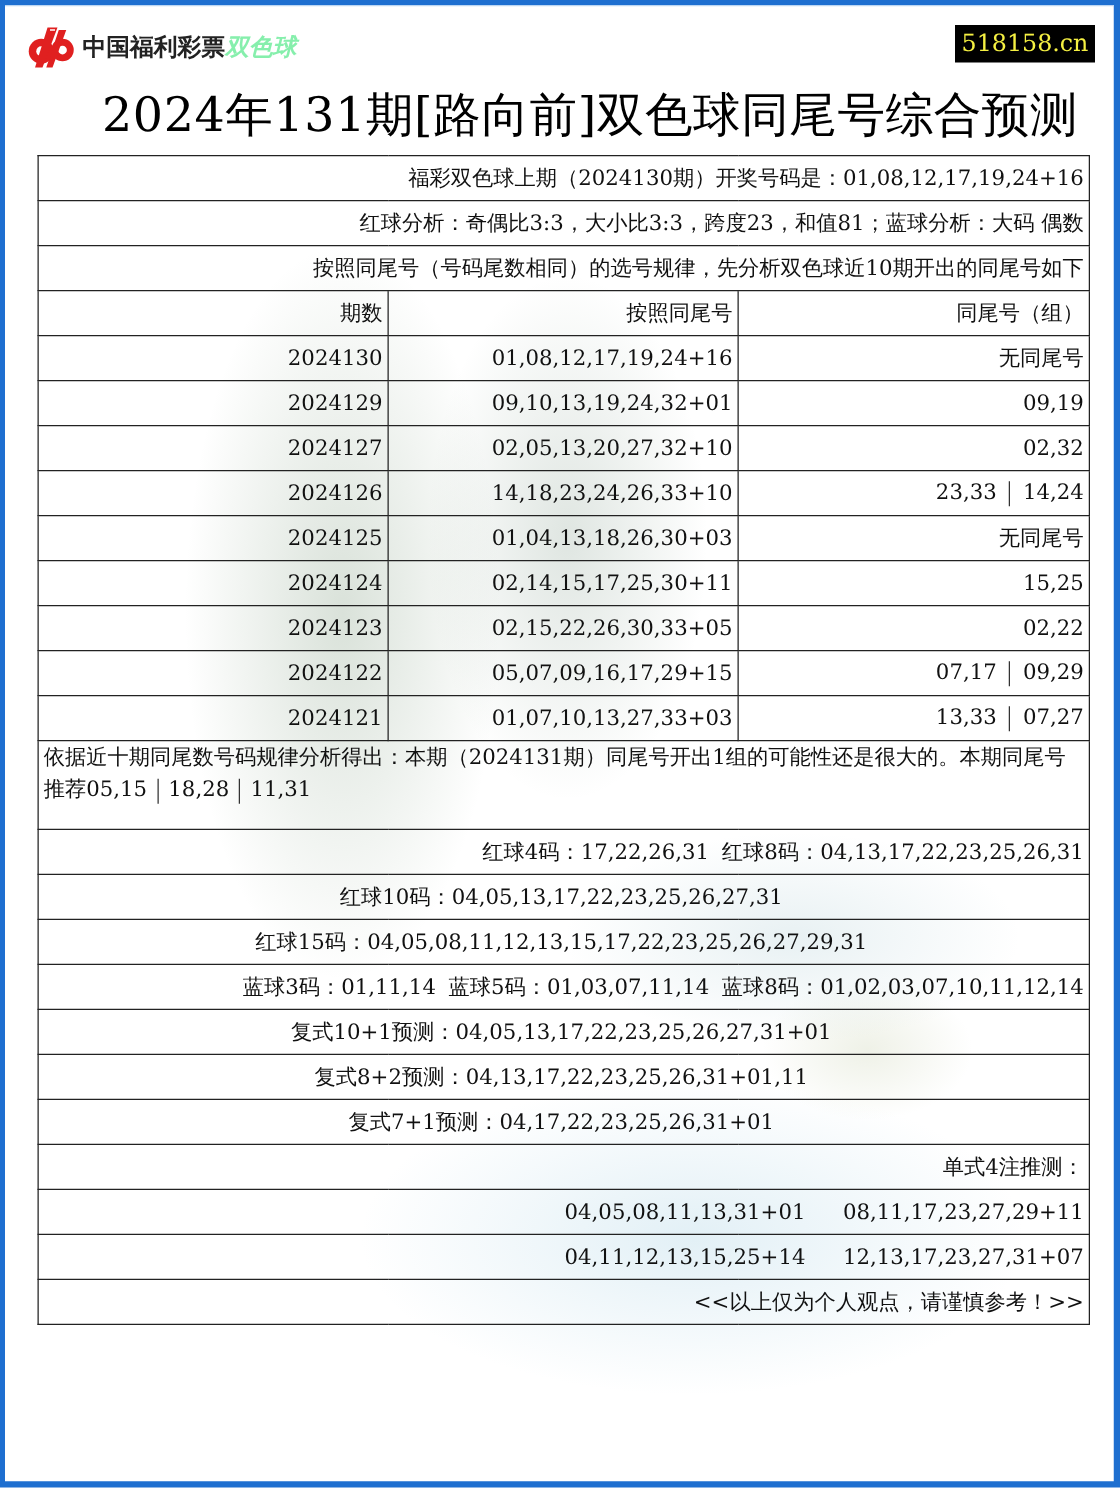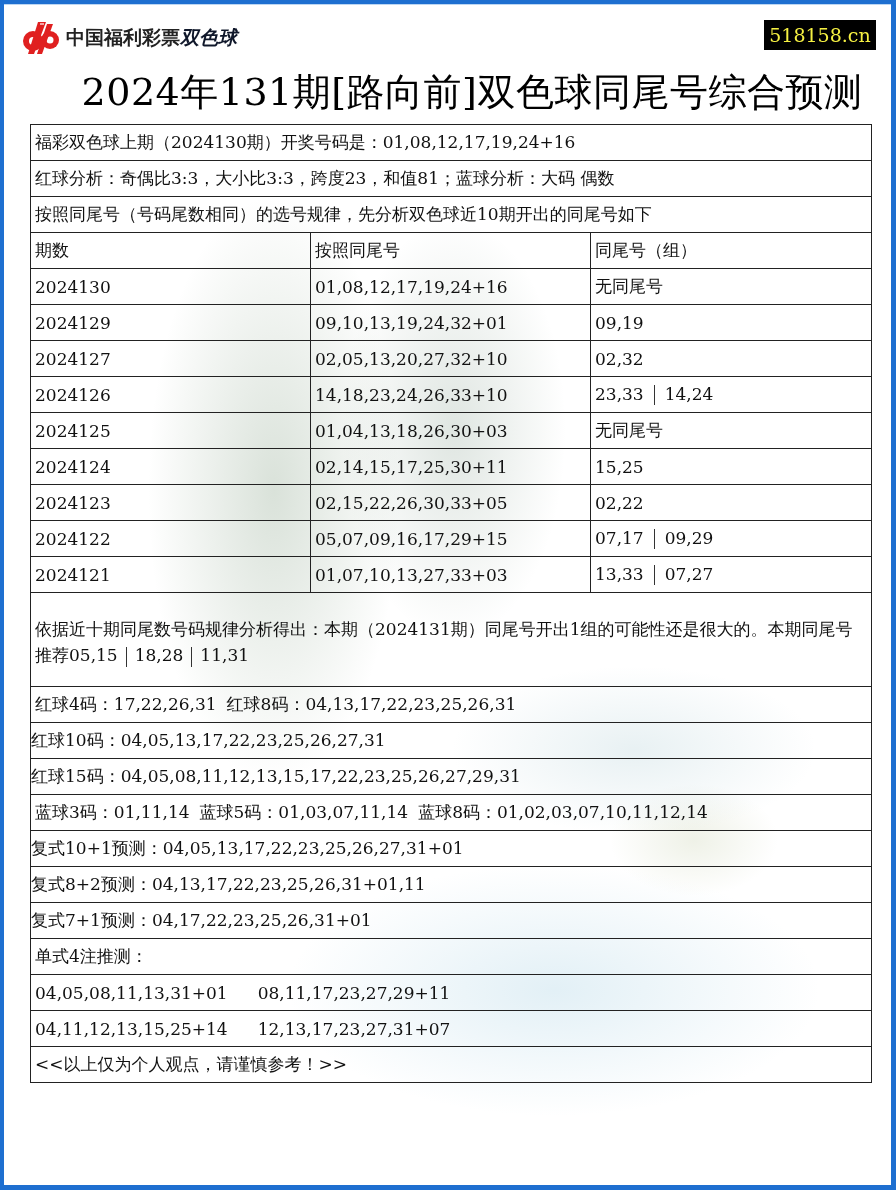--- a/index.html
+++ b/index.html
@@ -25,44 +25,44 @@
   }
   .logo {
     position: absolute; left: 20px; top: 20px; height: 36px;
     display: flex; align-items: center;
   }
   .logo-mark { width: 42px; height: 36px; }
   .logo-text {
     font-family: "DejaVu Sans", sans-serif; font-weight: bold; font-size: 19px;
     color: #222; margin-left: 4px; letter-spacing: 0px;
   }
-  .logo-text .ssq { color: #0f172a; font-style: italic; }
+  .logo-text .ssq { color: #86efac; font-style: italic; }
   .site-badge {
     position: absolute; left: 764px; top: 20px; width: 112px; height: 30px;
     background: #000; color: #f5f042;
     font-family: "DejaVu Serif", serif; font-weight: normal; font-size: 19px;
     display: flex; align-items: center; justify-content: center;
   }
   .page-title {
     position: absolute; left: 0; top: 66px; width: 896px; text-align: center;
     font-size: 38px; color: #000; letter-spacing: 0.5px; line-height: 52px; padding-left: 24px;
   }
   table.main {
     position: absolute; left: 30px; top: 124px; width: 841px;
     border-collapse: collapse; table-layout: fixed;
     font-size: 17px; color: #111;
   }
   table.main td {
     border: 1px solid #222; height: 35px; padding: 0 4px;
-    text-align: left; background: transparent; white-space: nowrap;
+    text-align: right; background: transparent; white-space: nowrap;
   }
-  table.main td.left { text-align: left; padding-left: 0; }
+  table.main td.left { text-align: center; padding-left: 0; }
   table.main td.para {
     text-align: left; white-space: normal; height: 70px;
-    line-height: 26px; vertical-align: top; padding-top: 23px; margin-top: 21px;
+    line-height: 26px; vertical-align: top; padding-top: 0; margin-top: 21px;
   }
   .sep { display: inline-block; width: 1px; height: 20px; background: #333; margin: 0 10px; vertical-align: middle; }
   .gap { display: inline-block; width: 30px; }
   .gap-s { display: inline-block; width: 10px; }
 </style>
 </head>
 <body>
 
 <div class="frame">
   <div class="bg-art"></div>

